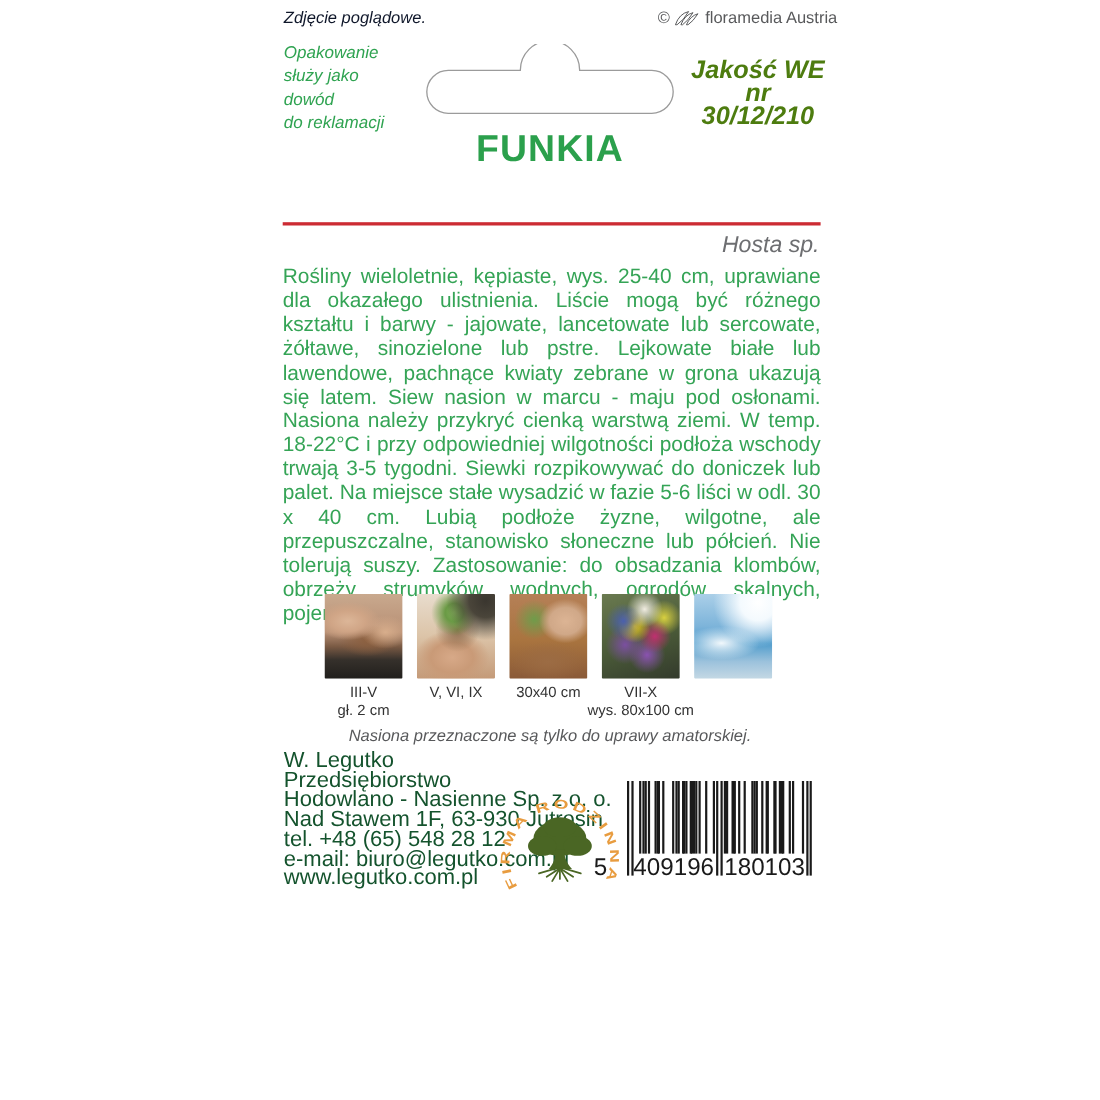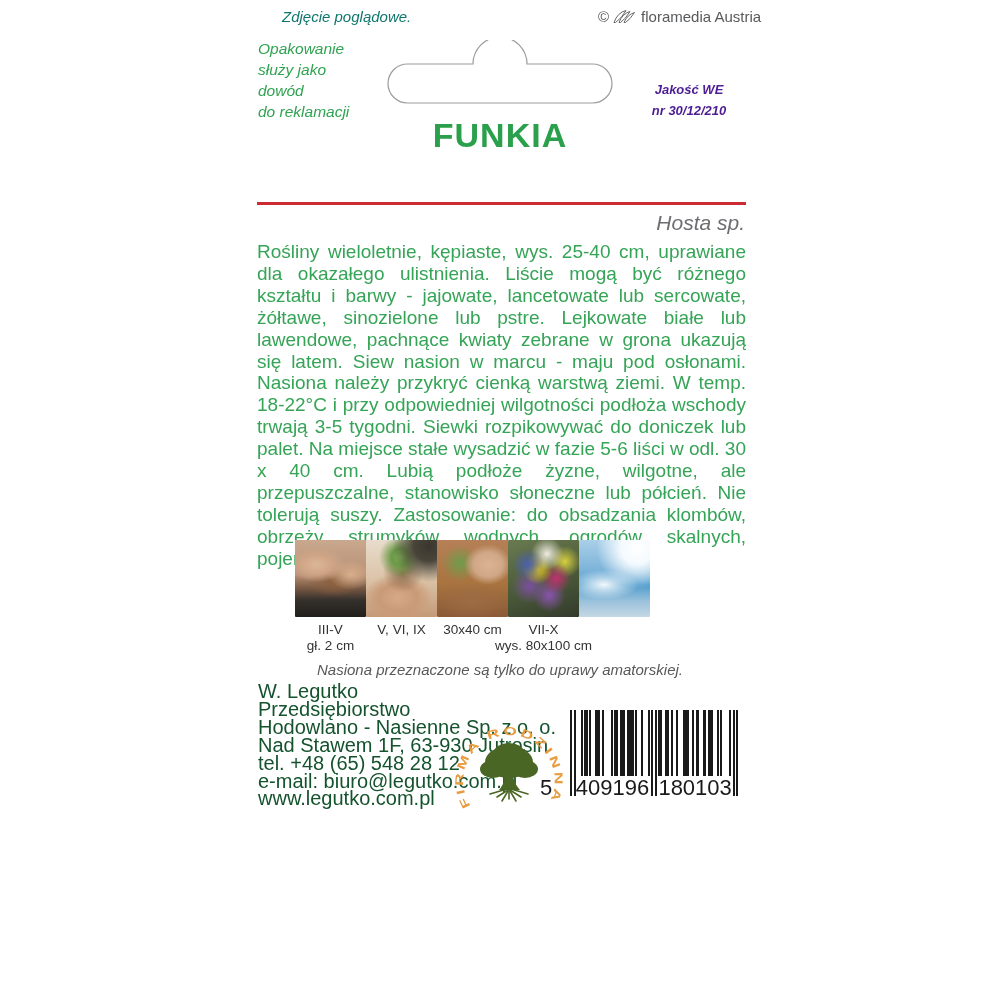--- a/index.html
+++ b/index.html
@@ -1,34 +1,34 @@
 <!DOCTYPE html>
 <html><head>
 <meta charset="utf-8">
 <style>
   html,body{margin:0;padding:0;background:#fff;}
   .page{
     position:relative;width:1000px;height:1000px;background:#ffffff;
     font-family:"Liberation Sans", sans-serif;overflow:hidden;
   }
-  .photo-note{position:absolute;left:258px;top:8px;font-size:15px;font-style:italic;color:#0f766e;margin-left:24px;}
+  .photo-note{position:absolute;left:258px;top:8px;font-size:15px;font-style:italic;color:#0f172a;}
   .packaging-note{position:absolute;left:258px;top:38px;font-size:15.5px;line-height:21px;
     font-style:italic;color:#2fa351;white-space:pre-line;}
   .copyright{position:absolute;left:598px;top:8px;font-size:15px;color:#58595b;display:flex;align-items:center;gap:4px;}
   .hang-tab{position:absolute;left:385px;top:40px;}
-  .quality{position:absolute;left:624px;top:79px;width:130px;text-align:center;
-    font-size:13px;font-weight:bold;font-style:italic;color:#4c1d95;line-height:21px;}
+  .quality{position:absolute;left:624px;top:53px;width:130px;text-align:center;
+    font-size:23px;font-weight:bold;font-style:italic;color:#4d7c0f;line-height:21px;}
   .title{position:absolute;left:255px;top:116px;width:490px;text-align:center;
     font-size:34px;font-weight:bold;color:#2ba04c;letter-spacing:1px;}
   .red-rule{position:absolute;left:257px;top:202px;width:489px;height:3px;background:#cc2b33;}
   .species{position:absolute;left:255px;top:211px;width:490px;text-align:right;
     font-size:21px;font-style:italic;color:#6d6e71;}
   .description{position:absolute;left:257px;top:241px;width:489px;
     font-size:19px;line-height:21.9px;color:#35a456;text-align:justify;}
-  .pictos{position:absolute;left:295px;top:540px;display:flex;}
+  .pictos{position:absolute;left:295px;top:540px;display:flex;gap:13px;}
   .picto{width:71px;}
   .picto-photo{width:71px;height:77px;border-radius:1px;}
   .picto-caption{width:121px;margin-left:-25px;margin-top:5px;text-align:center;
     font-size:13.5px;line-height:16px;color:#333333;white-space:pre-line;}
   .photo-sowing{background:
     radial-gradient(ellipse 55% 30% at 30% 32%, #dcb698 0%, #d0a586 40%, rgba(208,165,134,0) 75%),
     radial-gradient(ellipse 45% 28% at 78% 45%, #d8ae8c 0%, rgba(216,174,140,0) 70%),
     radial-gradient(ellipse 50% 25% at 55% 55%, #8b5f3f 0%, rgba(139,95,63,0) 75%),
     linear-gradient(to bottom, #c9a98e 0%, #b78f74 45%, #7a5a44 62%, #35302b 78%, #211f1c 100%);}
   .photo-pricking{background:

